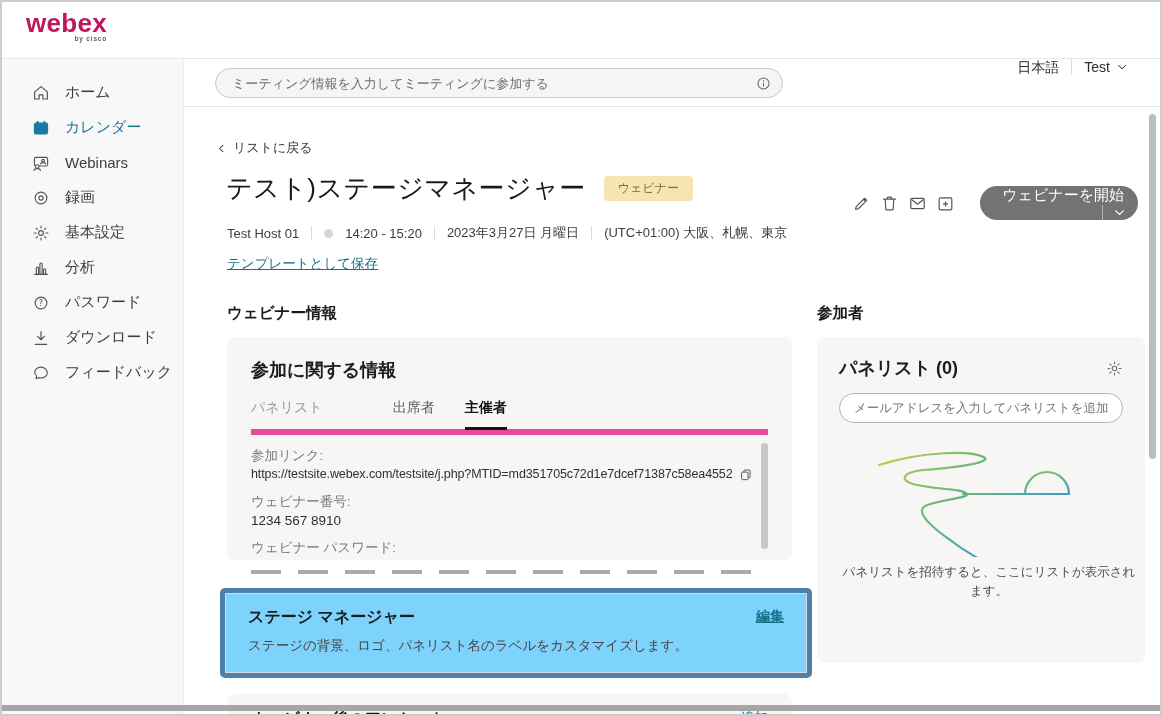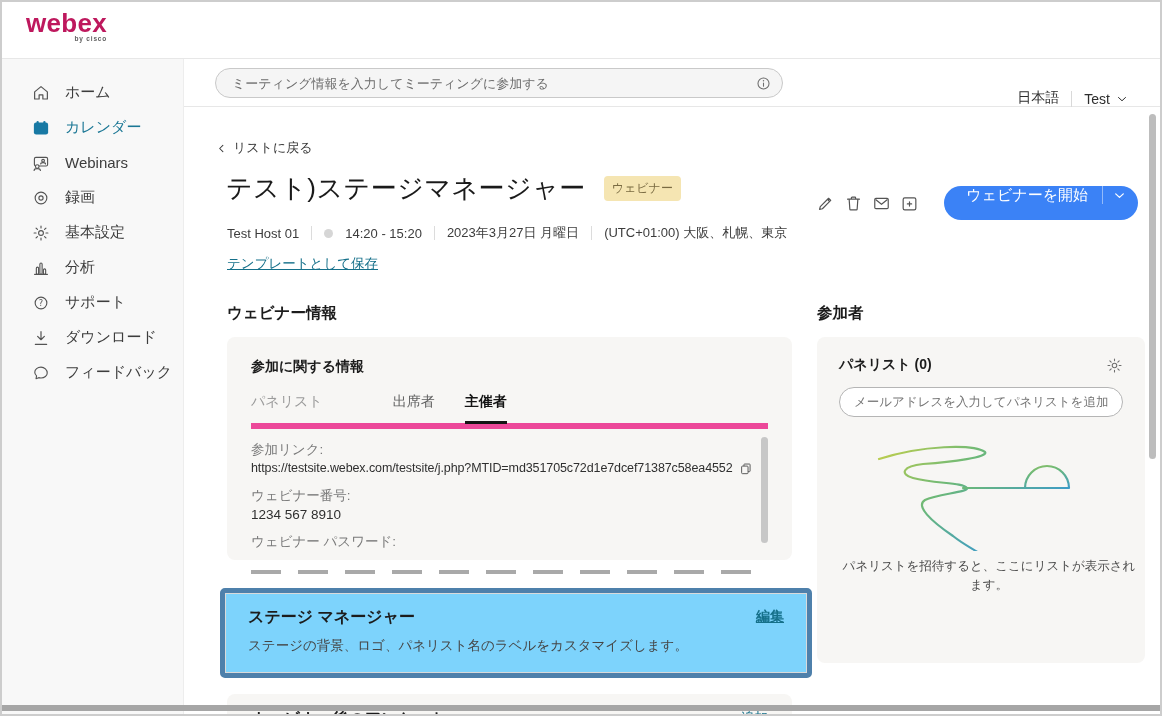--- a/index.html
+++ b/index.html
@@ -26,58 +26,58 @@
 
   
   .main-header { position:absolute; top:57px; left:182px; right:0; height:48px;
                  border-bottom:1px solid #e7e7e7; background:#fff; }
   .search-pill { position:absolute; left:31px; top:9px; width:568px; height:30px;
                  border:1px solid #c9c9c9; border-radius:15px; background:#f5f5f5;
                  display:flex; align-items:center; padding:0 10px 0 16px; }
   .search-pill input { flex:1; border:none; outline:none; background:transparent;
                        font-size:13px; color:#4a4a4a; font-family:inherit; }
   .search-pill input::placeholder { color:#6d6d6d; opacity:1; }
-  .account { position:absolute; right:32px; top:0; height:48px; display:flex; align-items:flex-end; gap:12px; font-size:14px; color:#2e2e2e; }
+  .account { position:absolute; right:32px; top:0; height:48px; display:flex; align-items:flex-start; gap:12px; font-size:14px; color:#2e2e2e; }
   .account .sep { width:1px; height:16px; background:#d9d9d9; }
   .account .user { display:flex; align-items:center; gap:6px; cursor:pointer; }
 
   
   .content { position:absolute; top:106px; left:182px; right:0; bottom:0; background:#fff; }
 
   .breadcrumb { position:absolute; left:32px; top:31px; display:flex; align-items:center; gap:6px;
                 font-size:13px; color:#3a3a3a; cursor:pointer; }
 
   .title-row { position:absolute; left:42px; top:63px; display:flex; align-items:center; gap:18px; }
   .page-title { font-size:26px; font-weight:500; color:#1a1a1a; letter-spacing:.5px; }
-  .badge { background:#f5e5b2; color:#7a6b42; font-size:12px; padding:4px 8px; border-radius:4px; }
+  .badge { background:#f5e5b2; color:#7a6b42; font-size:12px; padding:4px 14px; border-radius:4px; }
 
   .actions { position:absolute; top:78px; right:22px; display:flex; align-items:center; }
   .icon-btn { width:26px; height:26px; display:flex; align-items:center; justify-content:center;
               margin-right:2px; cursor:pointer; }
-  .start-btn { margin-left:20px; height:34px; background:#3b82f6; color:#fff; border:none;
-               border-radius:17px; display:flex; align-items:flex-start; cursor:pointer;
-               font-family:inherit; font-size:15px; padding:0; }
+  .start-btn { margin-left:20px; height:34px; background:#737373; color:#fff; border:none;
+               border-radius:17px; display:flex; align-items:flex-end; cursor:pointer;
+               font-family:inherit; font-size:15px; padding:0;flex-direction:column; }
   .start-btn .lbl { padding:0 14px 0 22px; }
   .start-btn .chev { border-left:1px solid rgba(255,255,255,.45); padding:0 12px 0 10px;
                      display:flex; align-items:center; height:18px; }
 
   .meta-row { position:absolute; left:43px; top:116px; display:flex; align-items:center; gap:12px;
               font-size:13px; color:#3c3c3c; }
   .meta-row .sep { width:1px; height:14px; background:#dcdcdc; }
   .meta-row .dot { width:9px; height:9px; border-radius:50%; background:#d6d6d6; }
 
   .tpl-link { position:absolute; left:43px; top:147px; font-size:13.5px; color:#15708a;
               text-decoration:underline; cursor:pointer; }
 
   .section-title { position:absolute; font-size:15.5px; font-weight:700; color:#1c1c1c; }
 
   
   .join-card { position:absolute; left:43px; top:229px; width:565px; height:223px;
                background:#f7f6f4; border-radius:8px; padding:21px 24px 0; overflow:hidden; }
-  .card-title { font-size:14px; font-weight:700; color:#1c1c1c; }
+  .card-title { font-size:18px; font-weight:700; color:#1c1c1c; }
   .tabs { display:flex; gap:30px; margin-top:17px; border-bottom:6px solid #ec4899; }
   .tab { font-size:14px; padding-bottom:10px; cursor:pointer; }
   .tab.muted { color:#9b9b9b; }
   .tab.normal { color:#5f5f5f;margin-left:40px; }
   .tab.active { color:#141414; font-weight:700; border-bottom:3px solid #141414; margin-bottom:-1px; }
 
   .join-scroll { position:relative; margin-top:6px; height:118px; overflow:hidden; }
   .f-label { font-size:13.5px; color:#7a7a7a; margin-top:9px; line-height:18px; }
   .f-value { font-size:13.5px; color:#2f2f2f; line-height:19px; }
   .url-row { display:flex; align-items:center; gap:6px; white-space:nowrap; }
@@ -197,21 +197,21 @@
       </span>
       <span>分析</span>
     </div>
     <div class="nav-item">
       <span>
         <svg width="18" height="18" viewBox="0 0 24 24" fill="none" stroke="#545454" stroke-width="1.5">
             <circle cx="12" cy="12" r="7.8"></circle>
             <text x="12" y="15.8" text-anchor="middle" font-size="11" stroke="none" fill="#545454" font-family="'DejaVu Sans',sans-serif">?</text>
           </svg>
       </span>
-      <span>サポート</span>
+      <span>パスワード</span>
     </div>
     <div class="nav-item">
       <span>
         <svg width="18" height="18" viewBox="0 0 24 24" fill="none" stroke="#545454" stroke-width="1.6" stroke-linecap="round" stroke-linejoin="round">
             <path d="M12 3.5 v10.5 M7.5 9.8 l4.5 4.5 4.5-4.5 M4.5 20.5 h15"></path>
           </svg>
       </span>
       <span>ダウンロード</span>
     </div>
     <div class="nav-item">

